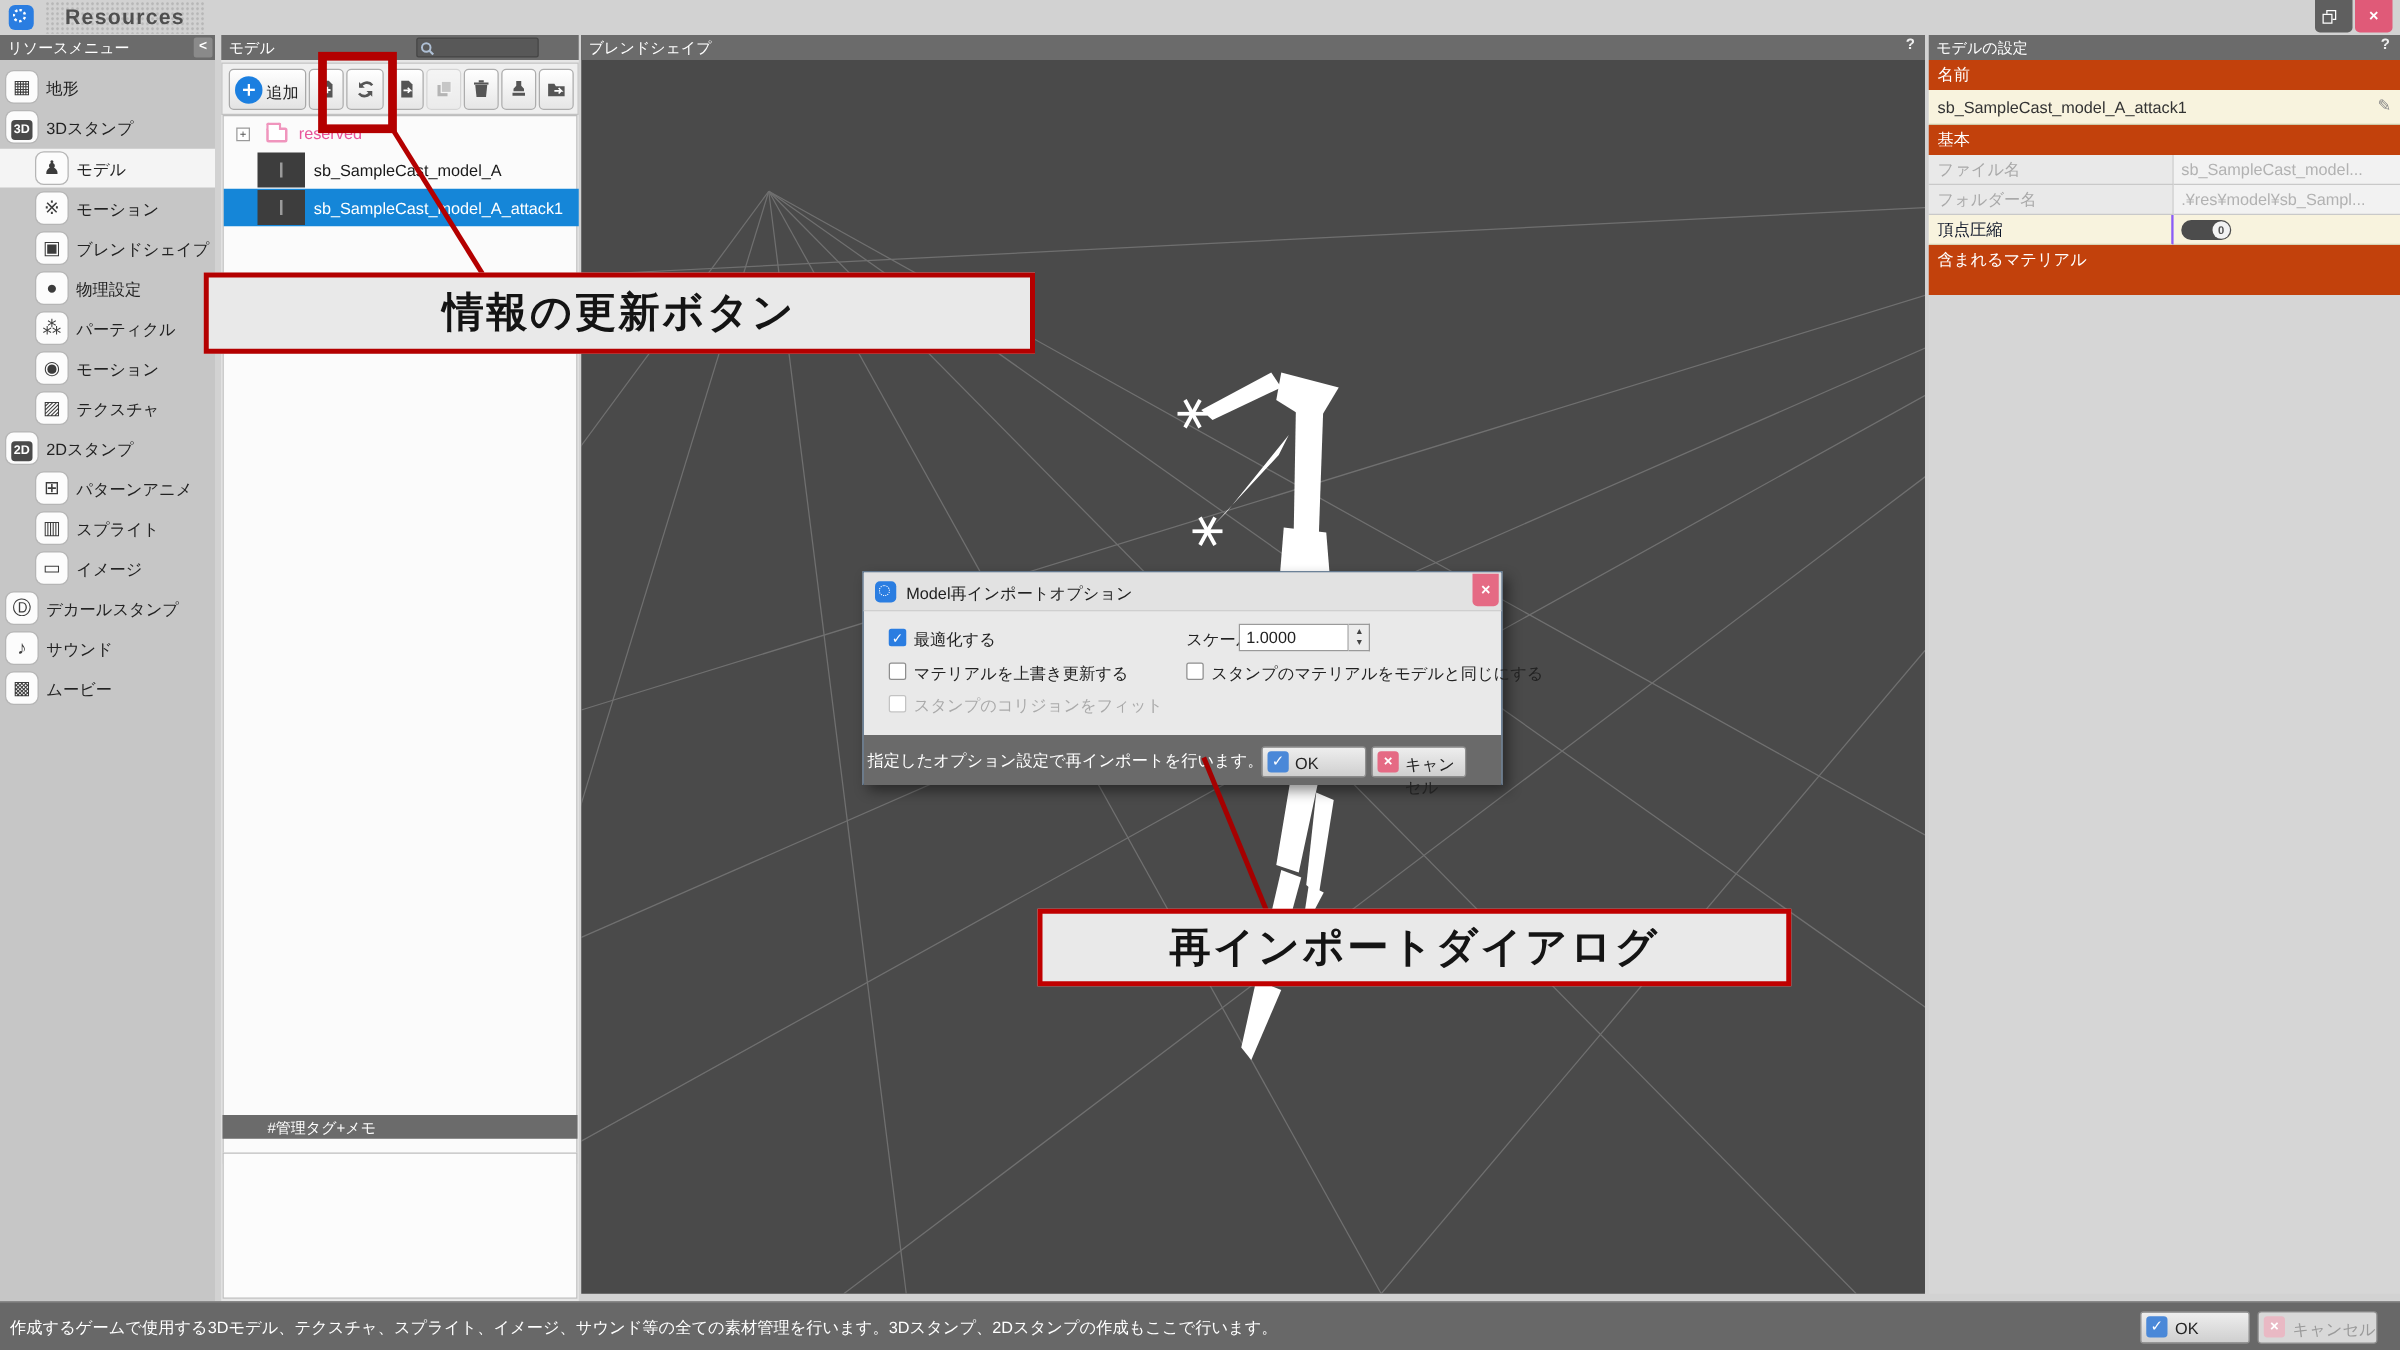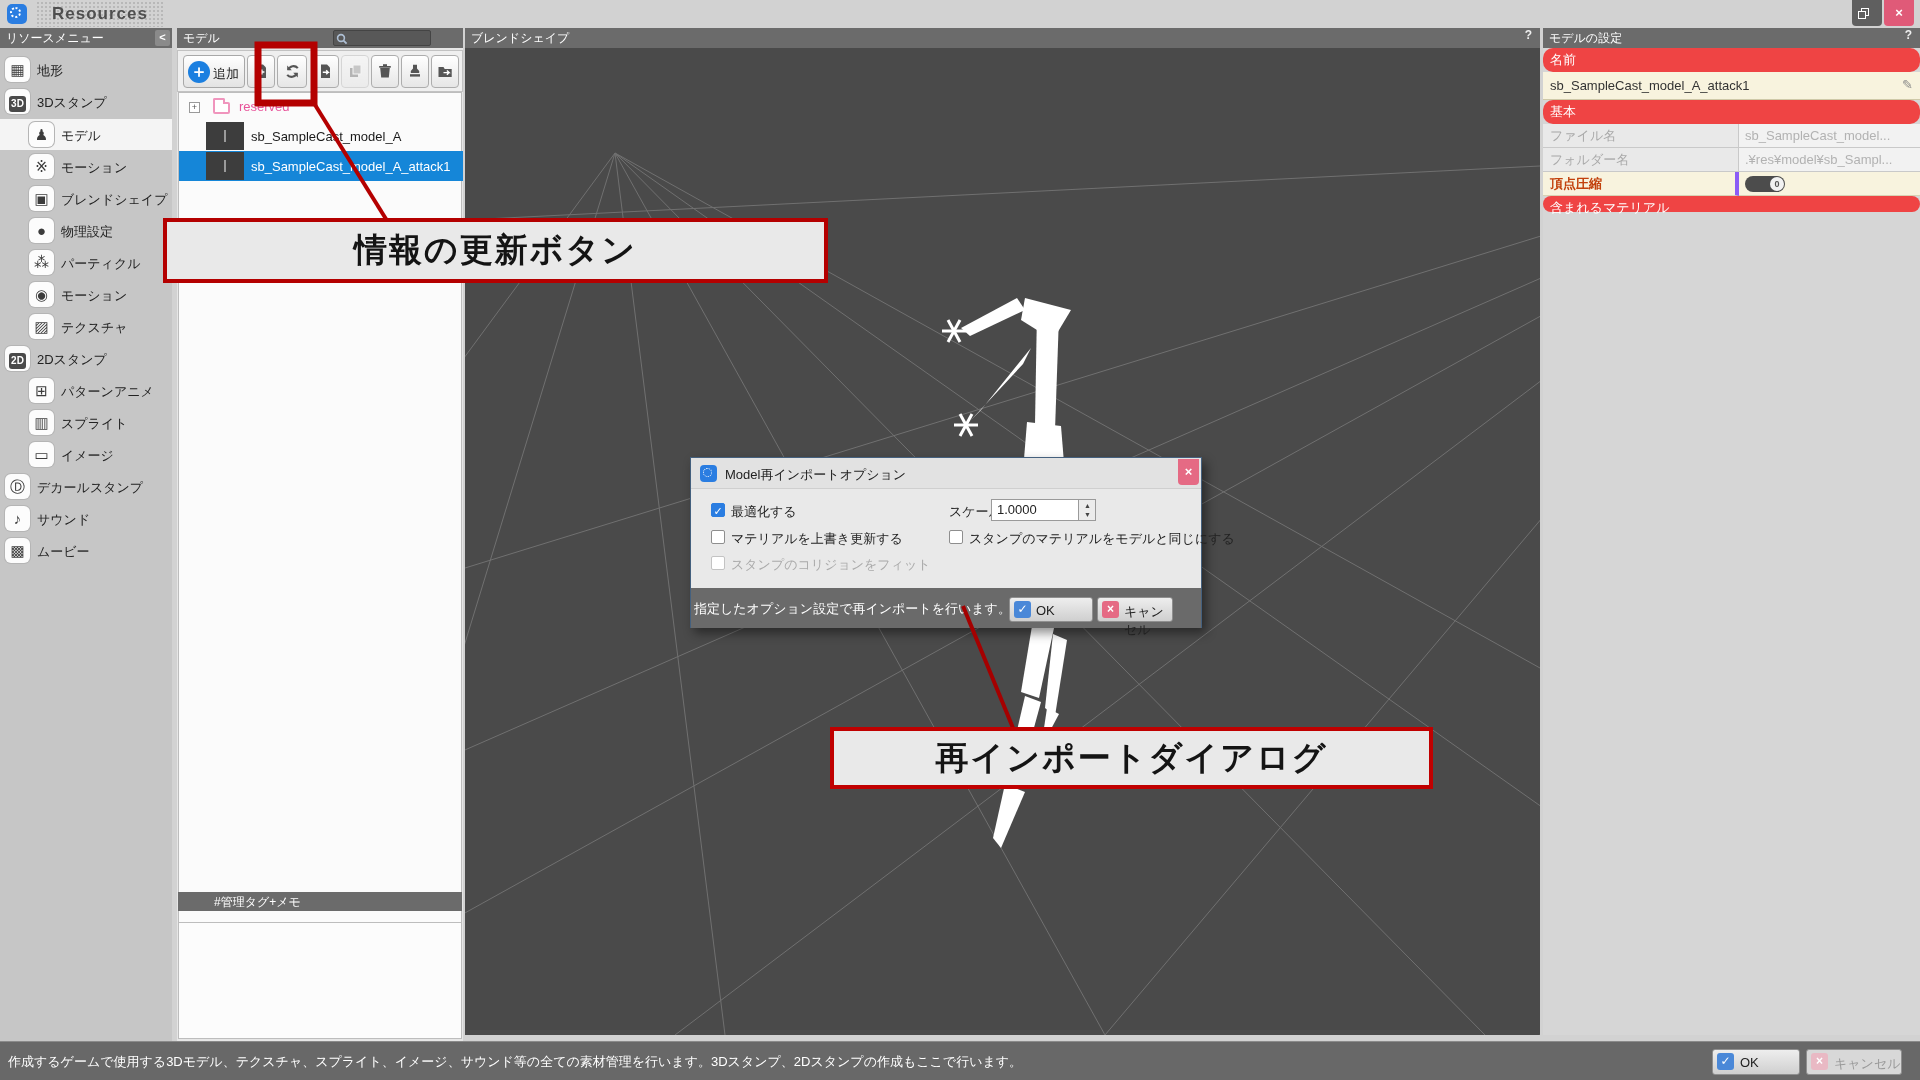--- a/index.html
+++ b/index.html
@@ -61,28 +61,28 @@
   .memo-body { position:absolute; left:1px; top:894px; width:284px; height:117px; background:#fcfcfc; border:1px solid #bdbdbd; }
 
   
   .preview { position:absolute; left:465px; top:28px; width:1075px; height:1007px; background:#4a4a4a; }
   .pv-head { left:0; top:0; width:1075px; }
   .pv-body { position:absolute; left:0; top:20px; width:1075px; height:987px; overflow:hidden; }
 
   
   .settings { position:absolute; left:1543px; top:28px; width:377px; height:1007px; background:#d6d6d6; }
   .st-head { left:0; top:0; width:377px; }
-  .gold-row { position:absolute; left:0; width:377px; background:#ef4444; color:#fff; font-size:13px; padding:0 7px;border-radius:10px; }
+  .gold-row { position:absolute; left:0; width:377px; background:#c2410c; color:#fff; font-size:13px; padding:0 7px; }
   .name-row { position:absolute; left:0; top:44px; width:377px; height:28px; background:#f8f3de; border-bottom:1px solid #cfc9a8; }
   .name-val { position:absolute; left:7px; top:6px; font-size:13px; color:#333; }
   .pencil { position:absolute; right:7px; top:5px; color:#8a8a8a; font-size:13px; }
   .kv-row { position:absolute; left:0; width:377px; height:24px; }
   .kv-label { position:absolute; left:0; top:0; width:196px; height:24px; background:#e9e9e9; border-bottom:1px solid #c9c9c9; border-right:1px solid #c9c9c9; color:#a9a9a9; font-size:13px; line-height:23px; padding:0 7px; }
   .kv-value { position:absolute; left:196px; top:0; width:181px; height:24px; background:#f2f2f2; border-bottom:1px solid #c9c9c9; color:#b2b2b2; font-size:13px; line-height:23px; padding:0 6px; white-space:nowrap; overflow:hidden; }
-  .vx-label { background:#f8f3de; color:#c2410c; border-right:4px solid #8b5cf6; border-bottom:1px solid #d8d2b4;font-weight:bold; }
+  .vx-label { background:#f8f3de; color:#0f172a; border-right:2px solid #8b5cf6; border-bottom:1px solid #d8d2b4; }
   .vx-value { background:#f8f3de; border-bottom:1px solid #d8d2b4; }
   .toggle { position:absolute; left:6px; top:4px; width:40px; height:16px; background:#4c4c4c; border-radius:8px; }
   .toggle .knob { position:absolute; right:1px; top:1px; width:14px; height:14px; background:#f2f2f2; border-radius:50%; color:#555; font-size:9px; font-weight:bold; text-align:center; line-height:14px; }
 
   
   .dialog { position:absolute; left:690px; top:457px; width:512px; height:171px; background:#e9e9e9; border:1px solid #44607e; box-shadow:4px 5px 10px rgba(0,0,0,.45); z-index:30; }
   .dlg-title { position:absolute; left:0; top:0; width:510px; height:31px; background:#e2e2e2; border-bottom:1px solid #cfcfcf; }
   .dlg-icon { position:absolute; left:9px; top:7px; width:17px; height:17px; background:#2a7de1; border-radius:4px; }
   .dlg-icon .ring { position:absolute; left:2.5px; top:2.5px; width:9px; height:9px; border:1.7px dotted #fff; border-radius:50%; }
   .dlg-title-text { position:absolute; left:34px; top:8px; font-size:13px; color:#222; }
@@ -339,21 +339,21 @@
       <span class="kv-value">sb_SampleCast_model...</span>
     </div>
     <div class="kv-row" style="top:144px">
       <span class="kv-label vx-label">頂点圧縮</span>
       <span class="kv-value vx-value">
         <span class="toggle">
             <span class="knob">0</span>
           </span>
       </span>
     </div>
-    <div class="gold-row" style="top:168px;height:16px;line-height:24px">含まれるマテリアル</div>
+    <div class="gold-row" style="top:168px;height:40px;line-height:24px">含まれるマテリアル</div>
   </div>
 
   <div class="dialog">
     <div class="dlg-title">
       <span class="dlg-icon">
           <span class="ring"></span>
         </span>
       <span class="dlg-title-text">Model再インポートオプション</span>
     </div>
     <div class="dlg-close">×</div>

